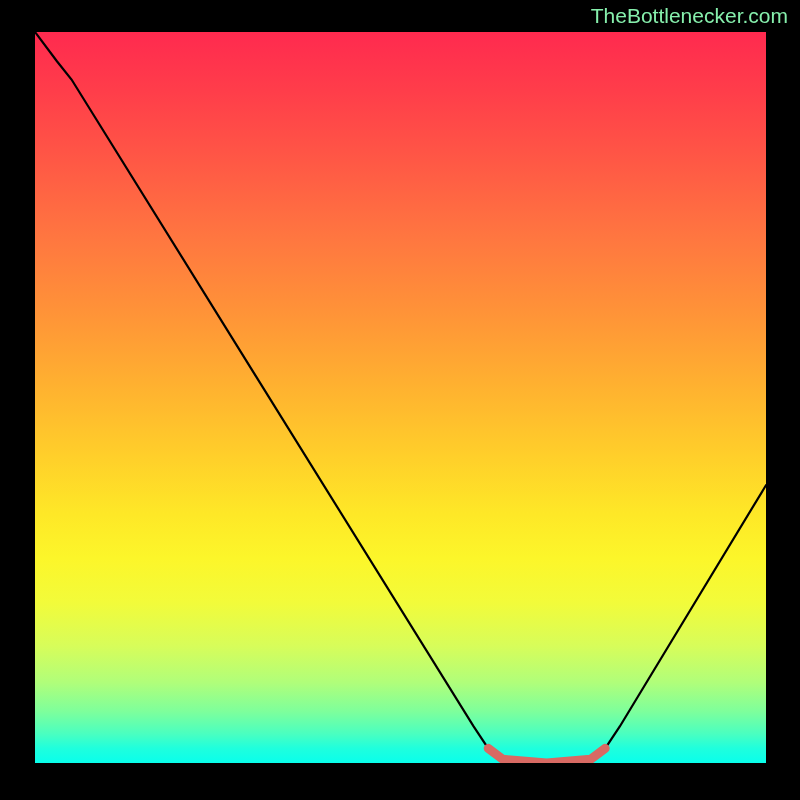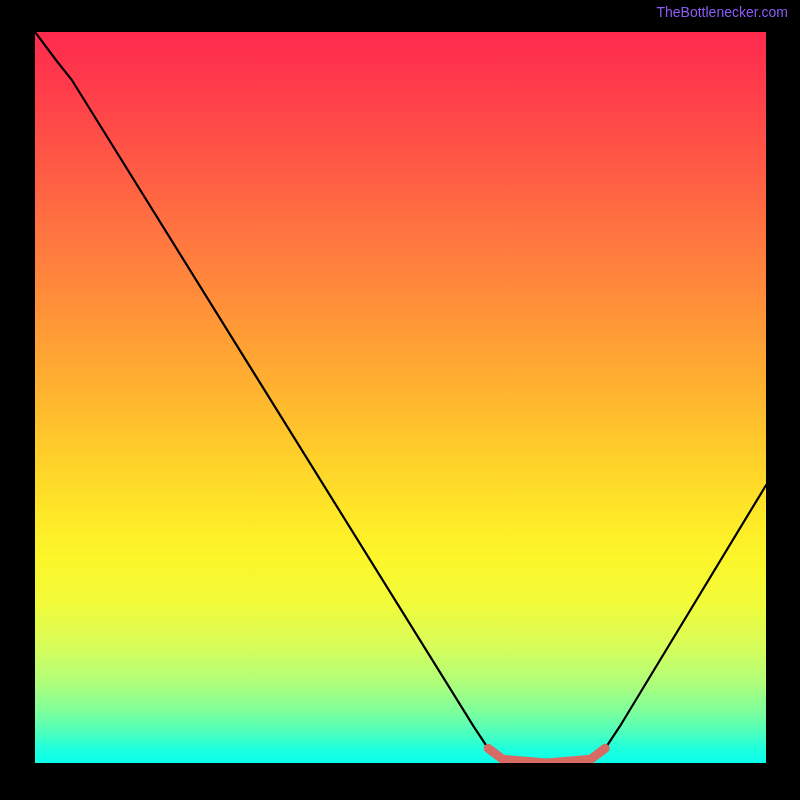--- a/index.html
+++ b/index.html
@@ -8,22 +8,22 @@
     height: 800px;
     background: #000;
     position: relative;
     font-family: Arial, sans-serif;
     overflow: hidden;
   }
   .attribution {
     position: absolute;
     top: 4px;
     right: 12px;
-    color: #8b5cf6;
-    font-size: 14px;
+    color: #86efac;
+    font-size: 21px;
     font-weight: 500;
     z-index: 10;
   }
   .plot-area {
     position: absolute;
     left: 35px;
     top: 32px;
     width: 731px;
     height: 731px;
   }

